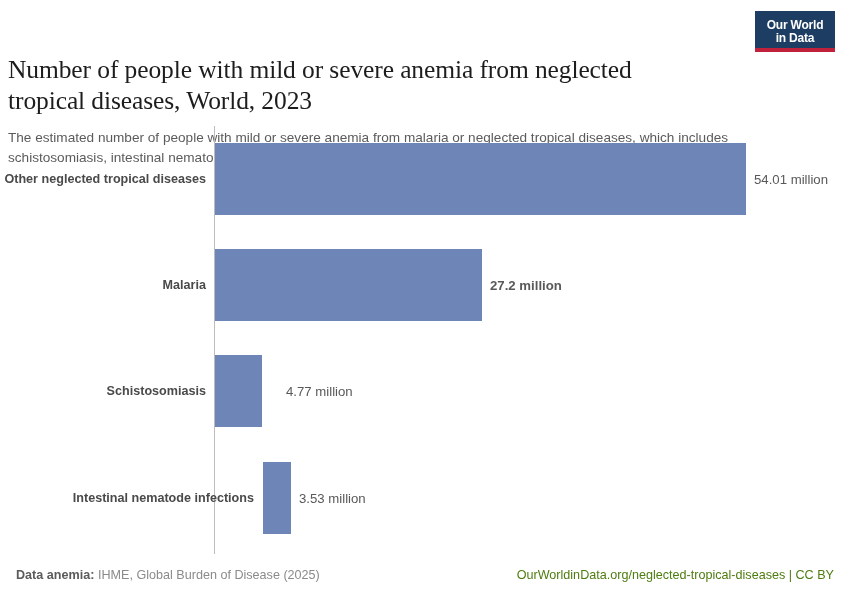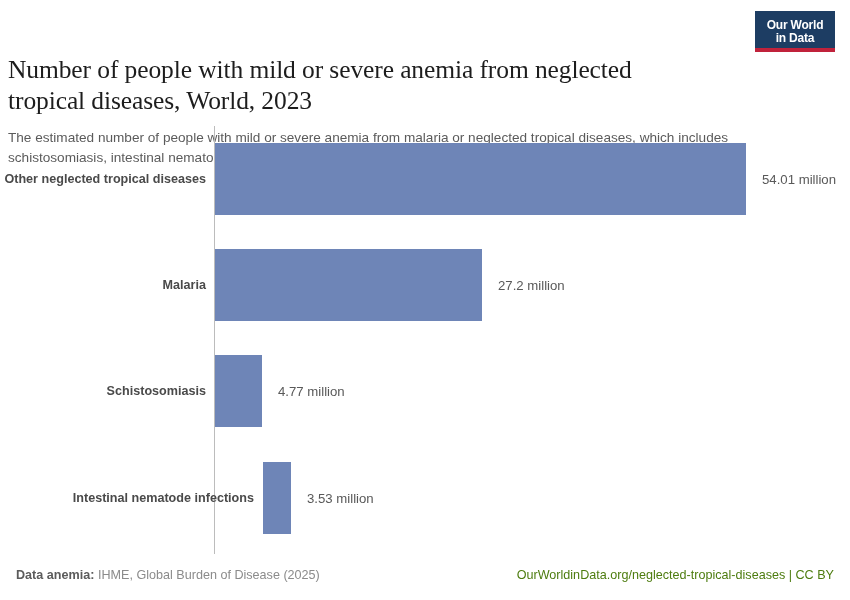--- a/index.html
+++ b/index.html
@@ -119,21 +119,21 @@
   }
   .bar-value {
     position: absolute;
     top: 0;
     height: 72px;
     display: flex;
     align-items: center;
     font-size: 13.2px;
     color: #595959;
     white-space: nowrap;
-    padding-left: 16px;
+    padding-left: 8px;
   }
 
   
   .footer {
     position: absolute;
     left: 16px;
     bottom: 18px;
     width: 818px;
     display: flex;
     justify-content: space-between;
@@ -172,26 +172,26 @@
     <div class="axis-line"></div>
     <div id="bars">
         <div class="bar-row" style="top: 17px;">
           <div class="bar-label">Other neglected tropical diseases</div>
           <div class="bar" style="width: 531px; background: rgb(110, 133, 183);"></div>
           <div class="bar-value" style="left: 746px;">54.01 million</div>
         </div>
         <div class="bar-row" style="top: 123px;">
           <div class="bar-label">Malaria</div>
           <div class="bar" style="width: 267px; background: rgb(110, 133, 183);"></div>
-          <div class="bar-value" style="left: 482px;">27.2 million</div>
+          <div class="bar-value" style="left: 482px; font-weight: bold;">27.2 million</div>
         </div>
         <div class="bar-row" style="top: 229px;">
           <div class="bar-label">Schistosomiasis</div>
           <div class="bar" style="width: 47px; background: rgb(110, 133, 183);"></div>
-          <div class="bar-value" style="left: 262px;">4.77 million</div>
+          <div class="bar-value" style="left: 278px;">4.77 million</div>
         </div>
         <div class="bar-row" style="top: 336px; margin-left: 48px;">
           <div class="bar-label">Intestinal nematode infections</div>
           <div class="bar" style="width: 28px; background: rgb(110, 133, 183);"></div>
           <div class="bar-value" style="left: 243px;">3.53 million</div>
         </div>
       </div>
   </div>
 
   <div class="footer">

